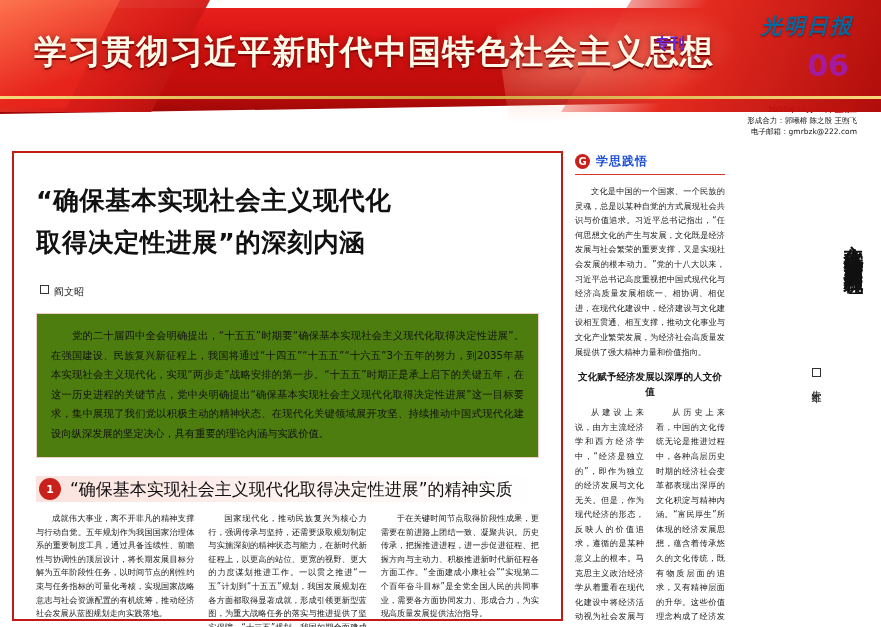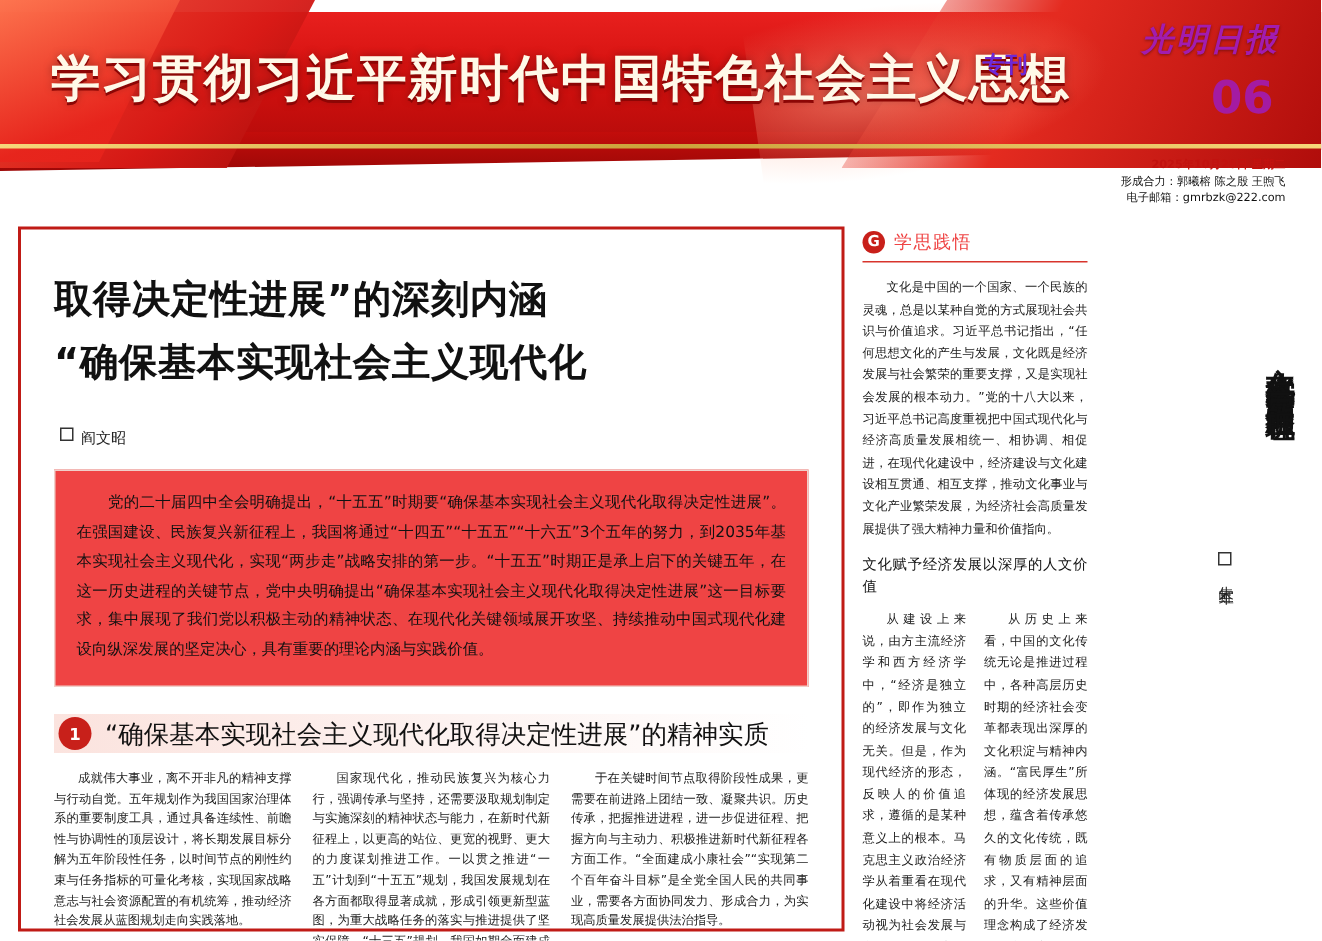--- a/index.html
+++ b/index.html
@@ -93,21 +93,21 @@
     color: #6d28d9;
     line-height: 18px;
     text-align: left;
     text-shadow: 0 1px 0 #8c0605;
   }
   .mast-logo {
     position: absolute;
     right: 28px; top: 12px;
     font-size: 21px;
     font-weight: 700;
-    color: #a21caf;
+    color: #0369a1;
     font-style: italic;
     letter-spacing: 2px;
     text-shadow: 0 1px 2px rgba(0,0,0,.4);
   }
   .mast-pagenum {
     position: absolute;
     right: 32px; top: 48px;
     font-size: 30px;
     font-weight: 700;
     color: #a21caf;
@@ -157,21 +157,21 @@
   }
   .byline .sq {
     display: inline-block;
     width: 7px; height: 7px;
     border: 1px solid #333;
     margin-right: 5px;
     vertical-align: 1px;
   }
   .lead-box {
     margin: 14px 22px 0 22px;
-    background: #ef4444;
+    background: #4d7c0f;
     border: 1px solid #f0cfc9;
     padding: 12px 14px 14px 14px;
   }
   .lead-box p {
     margin: 0;
     font-size: 10.3px;
     line-height: 19.5px;
     color: #111;
     text-align: justify;
     text-indent: 21px;
@@ -236,22 +236,22 @@
     color: #fff;
     font-size: 10px;
     font-weight: 700;
     display: flex;
     align-items: center;
     justify-content: center;
     margin-right: 6px;
   }
   .brand-txt {
     font-size: 12px;
-    font-weight: 400;
-    color: #ef4444;
+    font-weight: 700;
+    color: #1d4ed8;
     letter-spacing: 1px;
   }
   .brand-rule {
     height: 1px;
     background: #d8342c;
     margin: 3px 0 0 0;
     width: 150px;
   }
 
   .side-body {
@@ -295,22 +295,23 @@
     left: 0; top: 0;
     width: 150px;
     font-size: 8.2px;
     line-height: 14.6px;
     color: #1a1a1a;
     text-align: justify;
   }
   .side-text p { margin: 0 0 0 0; text-indent: 16px; }
   .sub-head {
     font-size: 9.6px;
-    font-weight: 400;
-    color: #111;
+    font-weight: 700;
+    color: #111;
+    text-align: center;
     margin: 10px 0 6px 0;
     line-height: 15px;
     text-indent: 0 !important;
   }
   .col-split {
     display: flex;
     gap: 12px;
   }
   .col-split .sc { width: 69px; }
 </style>
@@ -334,22 +335,22 @@
     <div class="m-date">2025年10月28日 星期二</div>
     <div>形成合力：郭曦榕 陈之殷 王煦飞</div>
     <div>电子邮箱：gmrbzk@222.com</div>
   </div>
 </div>
 
 <div class="page">
 
   <div class="main-col">
     <div class="headline">
+      <div>“确保基本实现社会主义现代化</div>
       <div>取得决定性进展”的深刻内涵</div>
-      <div>“确保基本实现社会主义现代化</div>
     </div>
 
     <div class="byline">
       <span class="sq"></span><span>阎文昭</span>
     </div>
 
     <div class="lead-box">
       <p>党的二十届四中全会明确提出，“十五五”时期要“确保基本实现社会主义现代化取得决定性进展”。在强国建设、民族复兴新征程上，我国将通过“十四五”“十五五”“十六五”3个五年的努力，到2035年基本实现社会主义现代化，实现“两步走”战略安排的第一步。“十五五”时期正是承上启下的关键五年，在这一历史进程的关键节点，党中央明确提出“确保基本实现社会主义现代化取得决定性进展”这一目标要求，集中展现了我们党以积极主动的精神状态、在现代化关键领域展开攻坚、持续推动中国式现代化建设向纵深发展的坚定决心，具有重要的理论内涵与实践价值。</p>
     </div>
 

